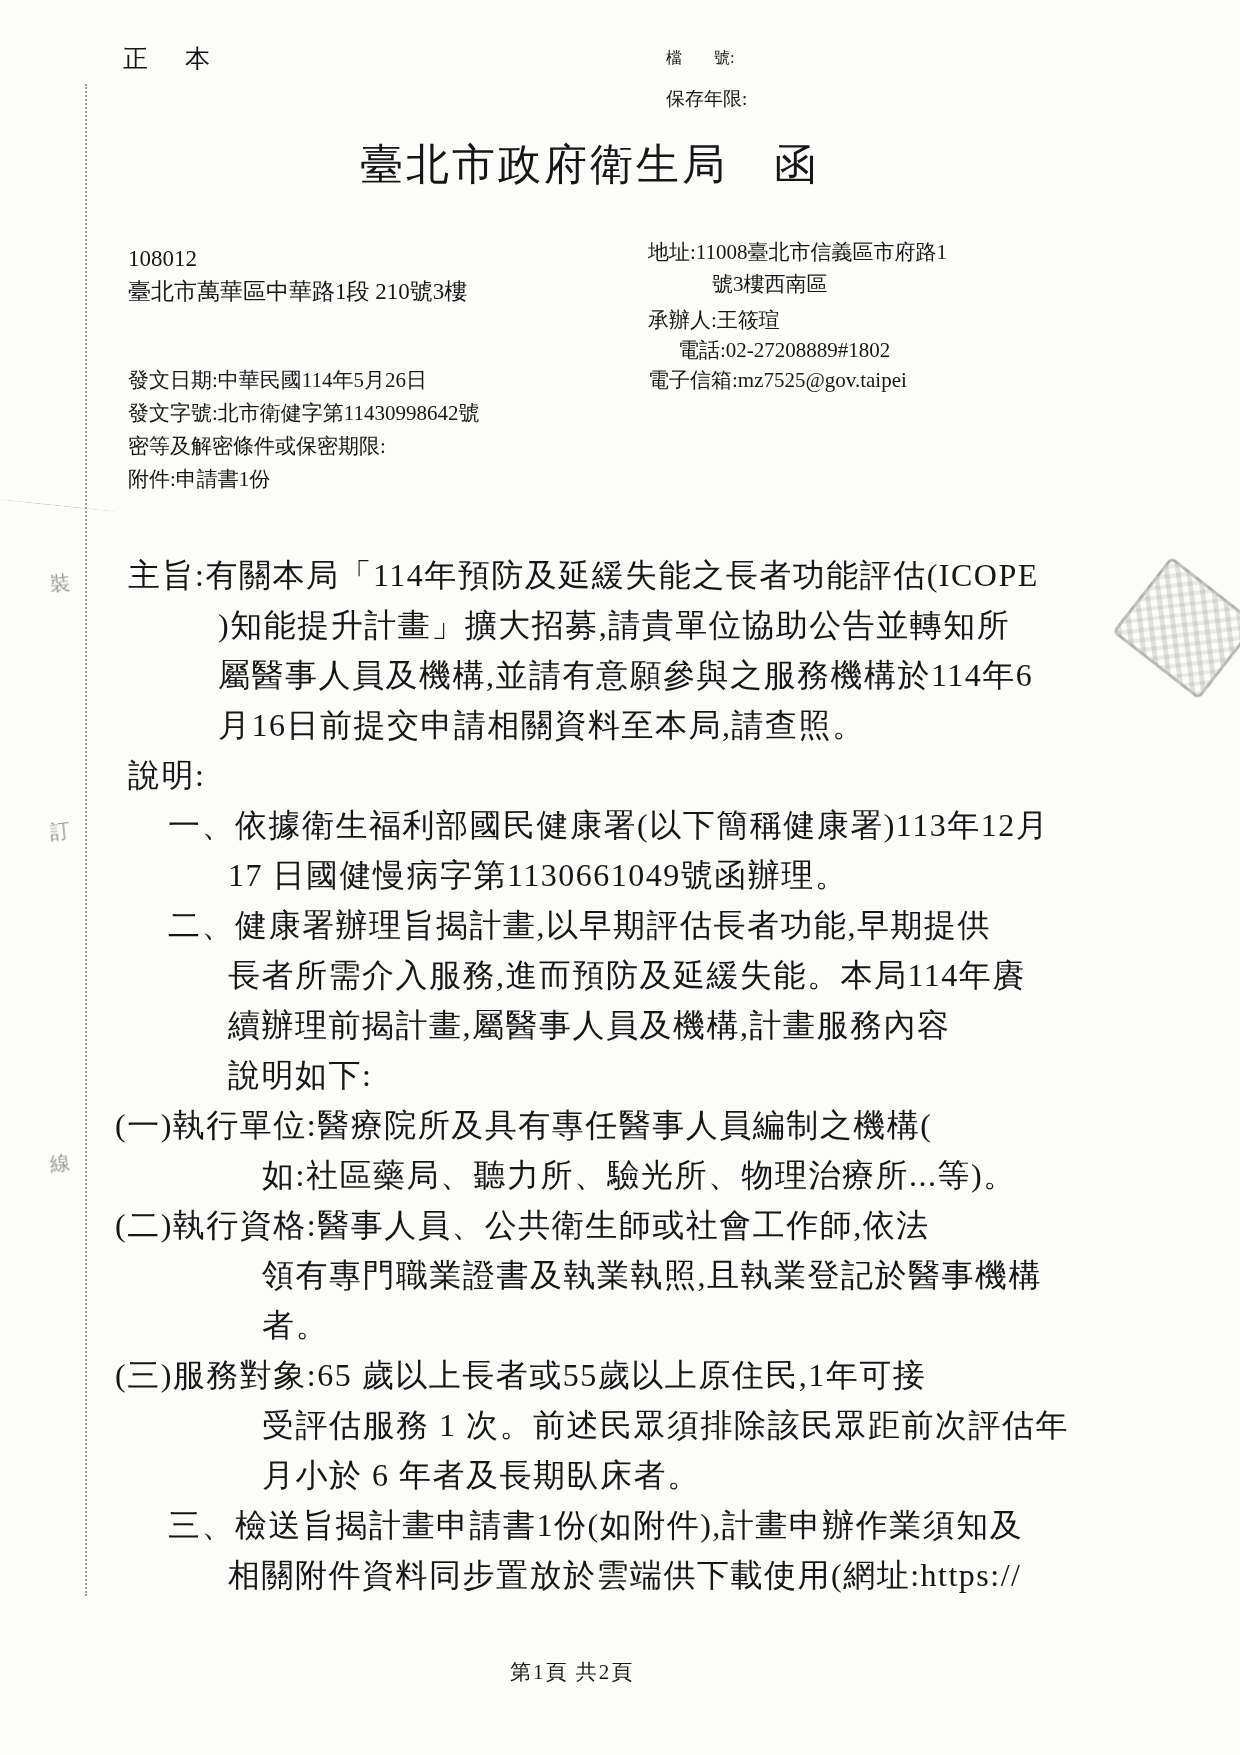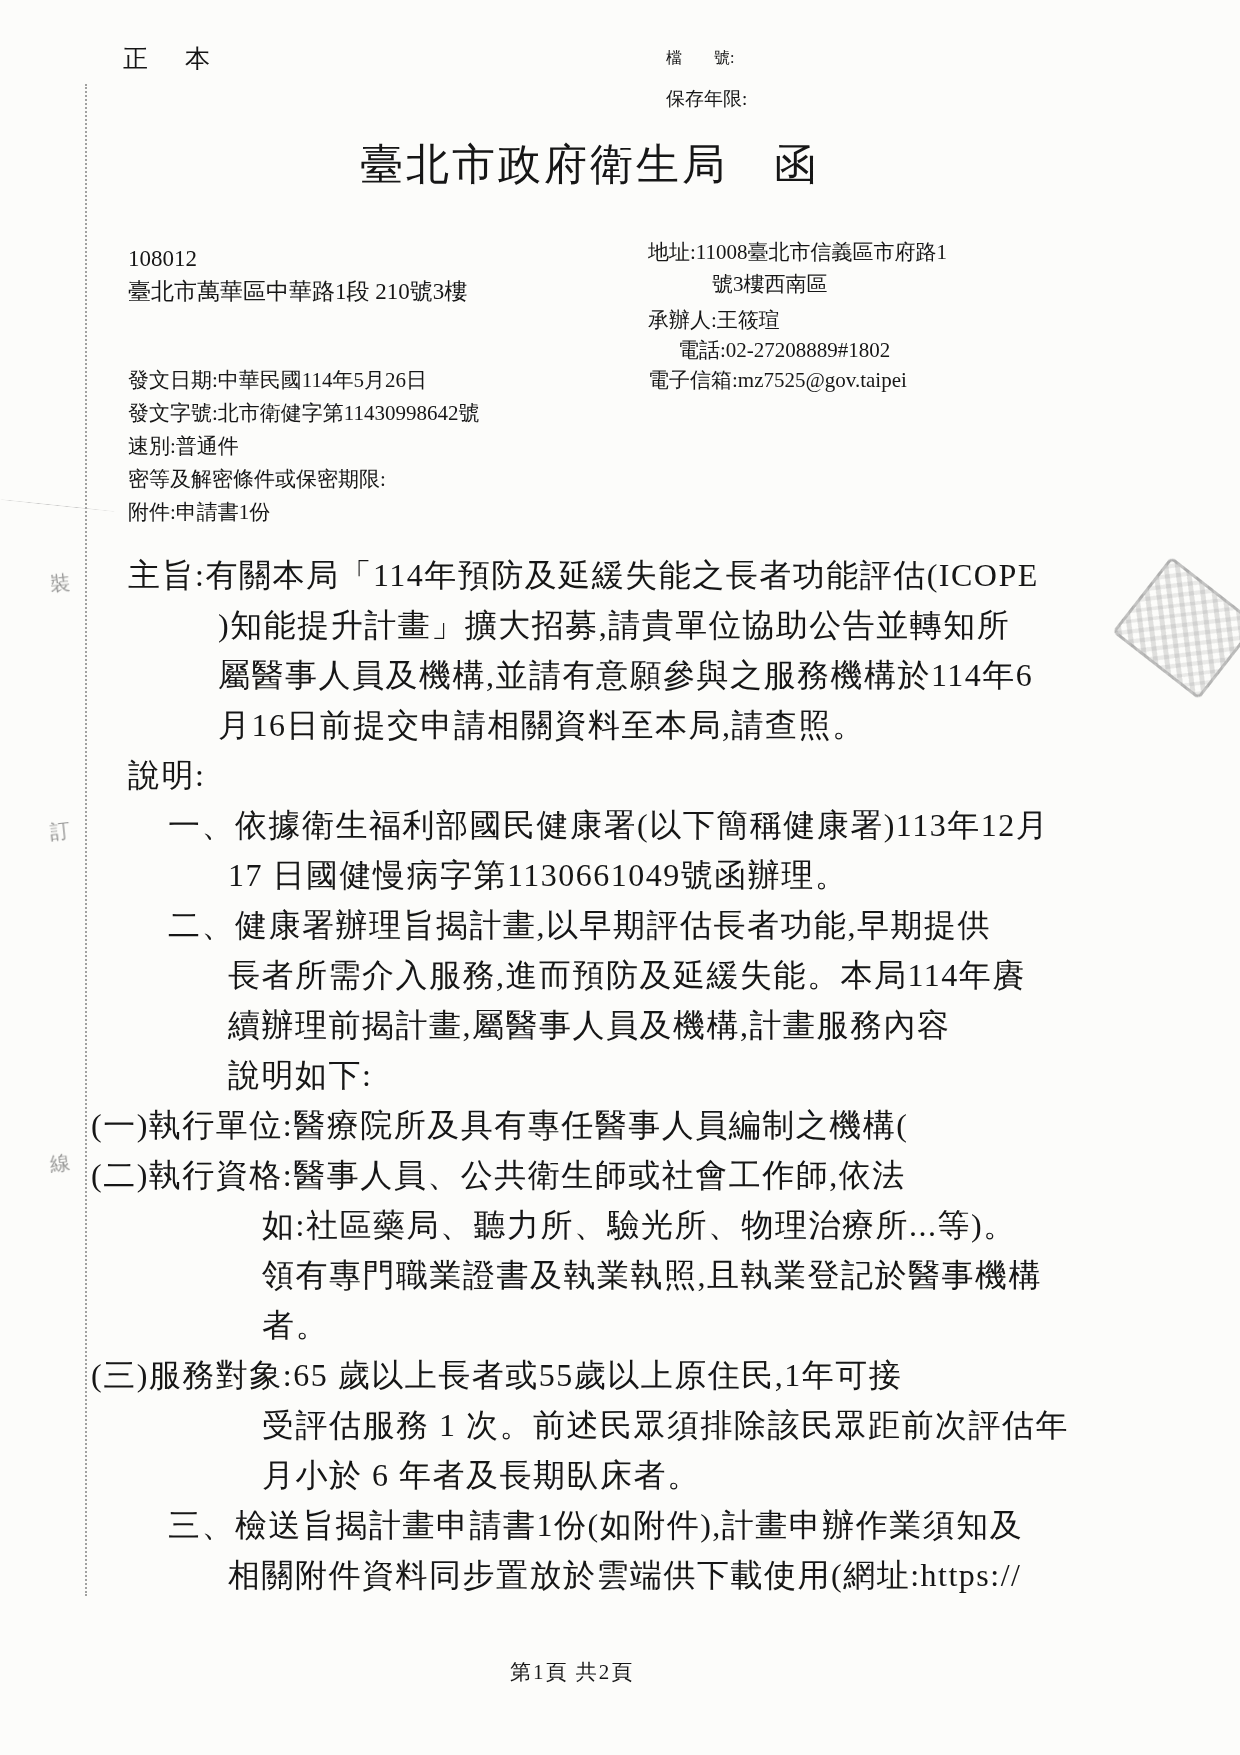--- a/index.html
+++ b/index.html
@@ -34,21 +34,21 @@
   .phone   { left: 678px; top: 336px; font-size: 21px; }
   .email   { left: 648px; top: 366px; font-size: 21px; }
 
   
   .body-text { position: absolute; left: 0; top: 550px; width: 1240px; }
   .bl { line-height: 50px; font-size: 32px; letter-spacing: 1.5px; white-space: nowrap; }
   .m0 { margin-left: 128px; }   
   .m1 { margin-left: 218px; }   
   .m2 { margin-left: 168px; }   
   .m3 { margin-left: 228px; }   
-  .m4 { margin-left: 91px; }   
+  .m4 { margin-left: 115px; }   
   .m5 { margin-left: 262px; }   
 
   
   .footer { left: 510px; top: 1658px; font-size: 21px; letter-spacing: 2px; }
 
   
   .binding-line {
     position: absolute; left: 85px; top: 84px; height: 1512px; width: 0;
     border-left: 2px dotted rgba(70,70,70,0.5);
   }
@@ -93,21 +93,20 @@
   <div class="abs file-no">檔　　號:</div>
   <div class="abs retention">保存年限:</div>
   <div class="abs doc-title">臺北市政府衛生局　函</div>
 
   <div class="abs zip">108012</div>
   <div class="abs street">臺北市萬華區中華路1段 210號3樓</div>
 
   <div class="abs meta-block">
     <div>發文日期:中華民國114年5月26日</div>
     <div>發文字號:北市衛健字第11430998642號</div>
-    <div>速別:普通件</div>
     <div>密等及解密條件或保密期限:</div>
     <div>附件:申請書1份</div>
   </div>
 
   <div class="abs addr1">地址:11008臺北市信義區市府路1</div>
   <div class="abs addr2">號3樓西南區</div>
   <div class="abs person">承辦人:王筱瑄</div>
   <div class="abs phone">電話:02-27208889#1802</div>
   <div class="abs email">電子信箱:mz7525@gov.taipei</div>
 
@@ -123,23 +122,23 @@
 
     <div class="bl m2">一、依據衛生福利部國民健康署(以下簡稱健康署)113年12月</div>
     <div class="bl m3">17 日國健慢病字第1130661049號函辦理。</div>
 
     <div class="bl m2">二、健康署辦理旨揭計畫,以早期評估長者功能,早期提供</div>
     <div class="bl m3">長者所需介入服務,進而預防及延緩失能。本局114年賡</div>
     <div class="bl m3">續辦理前揭計畫,屬醫事人員及機構,計畫服務內容</div>
     <div class="bl m3">說明如下:</div>
 
     <div class="bl m4">(一)執行單位:醫療院所及具有專任醫事人員編制之機構(</div>
+    <div class="bl m5">如:社區藥局、聽力所、驗光所、物理治療所...等)。</div>
+
     <div class="bl m4">(二)執行資格:醫事人員、公共衛生師或社會工作師,依法</div>
-
-    <div class="bl m5">如:社區藥局、聽力所、驗光所、物理治療所...等)。</div>
     <div class="bl m5">領有專門職業證書及執業執照,且執業登記於醫事機構</div>
     <div class="bl m5">者。</div>
 
     <div class="bl m4">(三)服務對象:65 歲以上長者或55歲以上原住民,1年可接</div>
     <div class="bl m5">受評估服務 1 次。前述民眾須排除該民眾距前次評估年</div>
     <div class="bl m5">月小於 6 年者及長期臥床者。</div>
 
     <div class="bl m2">三、檢送旨揭計畫申請書1份(如附件),計畫申辦作業須知及</div>
     <div class="bl m3">相關附件資料同步置放於雲端供下載使用(網址:https://</div>
   </div>

